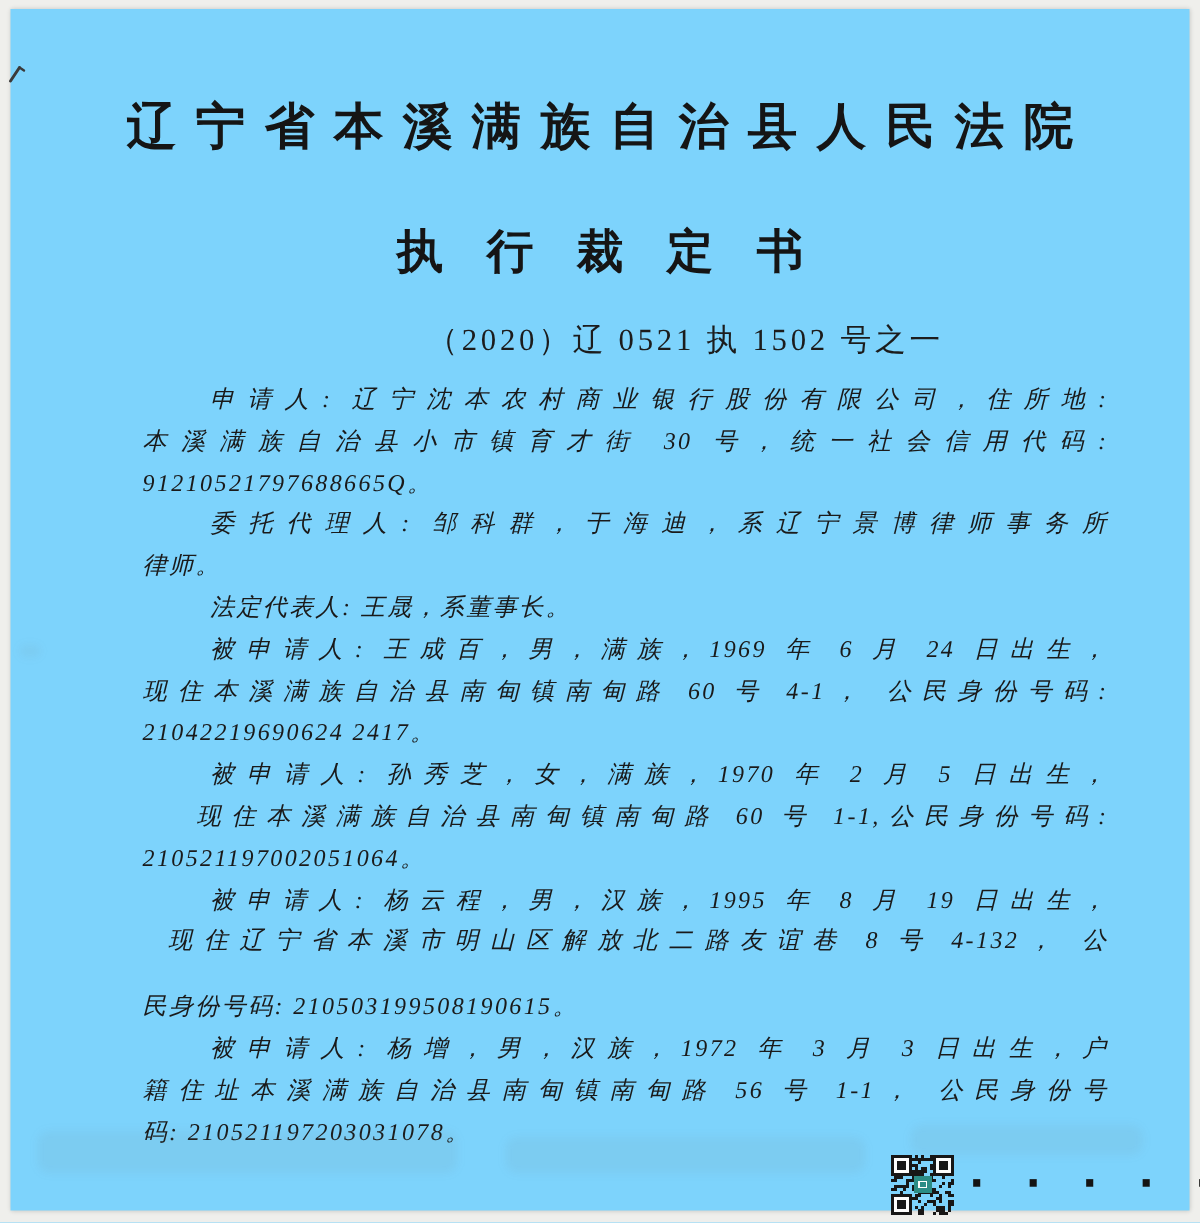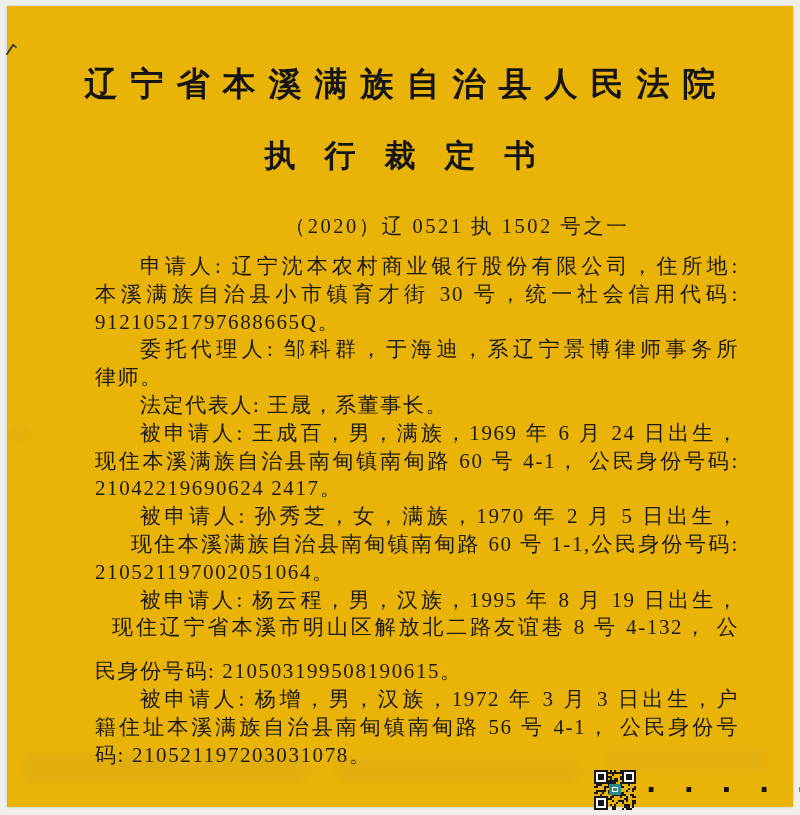--- a/index.html
+++ b/index.html
@@ -3,45 +3,45 @@
 <meta charset="utf-8">
 <style>
   html,body{margin:0;padding:0;}
   body{
     width:800px;height:815px;position:relative;overflow:hidden;
     background:#efefec;
     font-family:"Liberation Serif","DejaVu Serif",serif;
   }
   .page{
     position:absolute;left:7px;top:6px;width:786px;height:801px;
-    background:#eab308;
+    background:#7dd3fc;
     box-shadow:0 0 3px rgba(0,0,0,.18);
   }
   
   .pen-mark{
     position:absolute;left:-3px;top:32px;width:16px;height:20px;
   }
   .court{
     position:absolute;top:56px;left:0;right:0;margin:0;
     text-align:center;font-size:33px;font-weight:700;color:#151515;
     letter-spacing:13px;text-indent:13px;white-space:nowrap;
   }
   .doc-title{
-    position:absolute;top:129px;left:0;right:0;margin:0;
+    position:absolute;top:129px;left:0;right:0;margin:12px;
     text-align:center;font-size:31px;font-weight:700;color:#151515;
     letter-spacing:29px;text-indent:29px;white-space:nowrap;
   }
   .case-no{
     position:absolute;top:206px;left:0;right:0;
     text-align:center;font-size:20.5px;color:#1c1c1c;
     letter-spacing:2.5px;transform:translateX(57px);white-space:nowrap;
   }
   .doc-body{
     position:absolute;top:247px;left:88px;width:644px;
-    font-size:21px;color:#1a1a1a;letter-spacing:1.6px;
+    font-size:16px;color:#1a1a1a;letter-spacing:1.6px;font-style:italic;
   }
   .doc-body p{margin:0;padding:0;}
   .line{
     line-height:27.8px;height:27.8px;
     text-align:justify;text-align-last:justify;
     white-space:nowrap;overflow:visible;
   }
   .line.first{text-indent:45px;}
   .line.last{text-align-last:left;}
   
@@ -101,21 +101,21 @@
       <span class="line" style="display: block; margin-left: 36px;">现住本溪满族自治县南甸镇南甸路 60 号 1-1,公民身份号码:</span>
       <span class="line last" style="display: block;">210521197002051064。</span>
     </p>
     <p>
       <span class="line first" style="display: block;">被申请人: 杨云程，男，汉族，1995 年 8 月 19 日出生，</span>
       <span class="line" style="display: block; margin-left: 17px;">现住辽宁省本溪市明山区解放北二路友谊巷 8 号 4-132， 公</span>
       <span class="line last" style="display: block; margin-top: 16px;">民身份号码: 210503199508190615。</span>
     </p>
     <p>
       <span class="line first" style="display: block;">被申请人: 杨增，男，汉族，1972 年 3 月 3 日出生，户</span>
-      <span class="line" style="display: block;">籍住址本溪满族自治县南甸镇南甸路 56 号 4-1， 公民身份号</span>
+      <span class="line" style="display: block;">籍住址本溪满族自治县南甸镇南甸路 56 号 1-1， 公民身份号</span>
       <span class="line last" style="display: block;">码: 210521197203031078。</span>
     </p>
   </div>
 
   <div class="bleed b1"></div>
   <div class="bleed b2"></div>
   <div class="bleed b3"></div>
   <div class="bleed b4"></div>
 
   <div class="footer">

